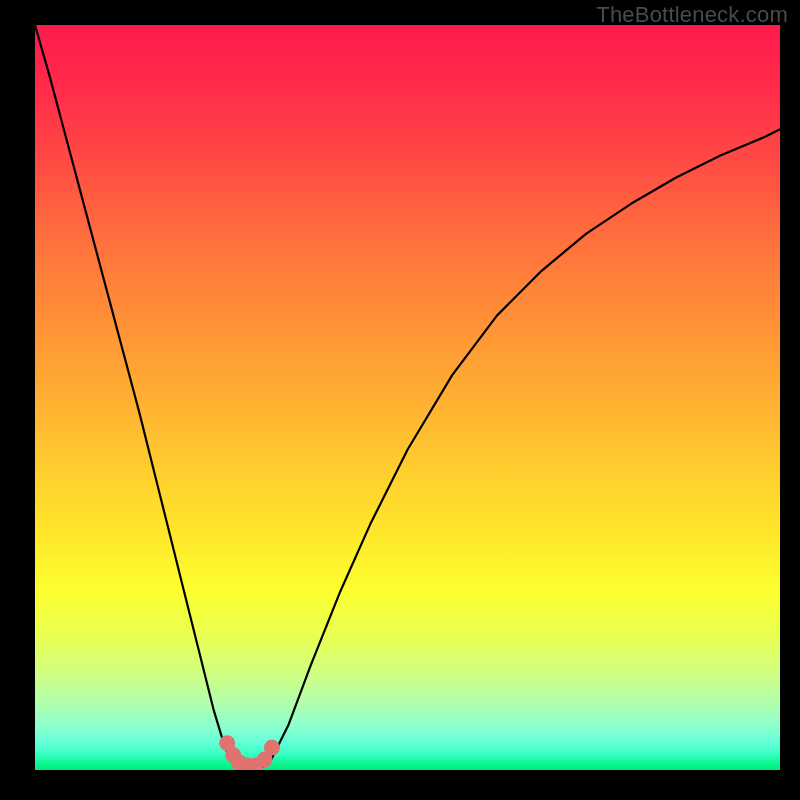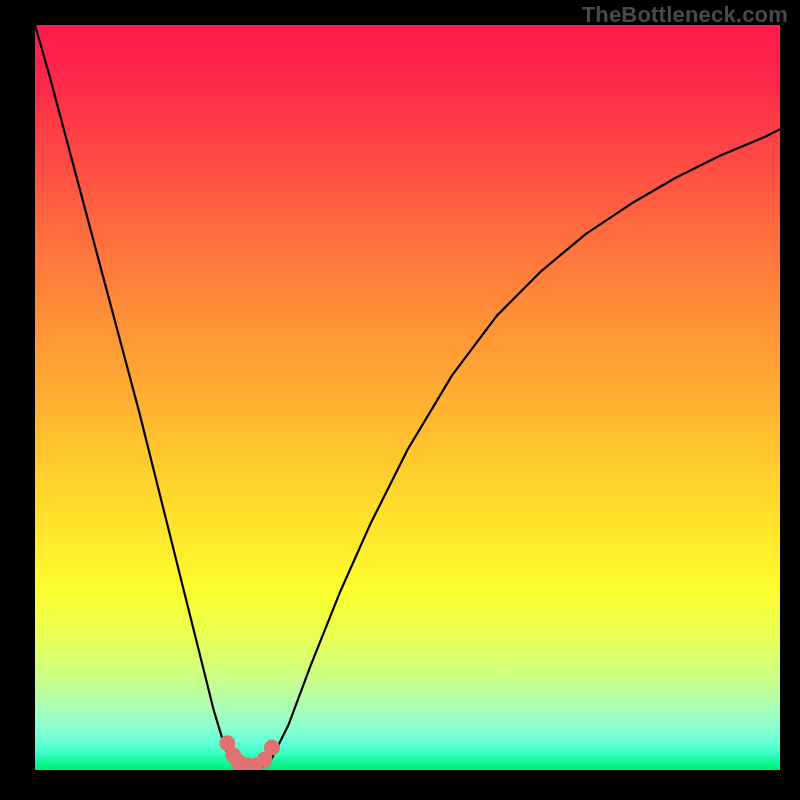--- a/index.html
+++ b/index.html
@@ -60,21 +60,21 @@
     top: 0;
     width: 745px;
     height: 745px;
   }
   .watermark {
     position: absolute;
     top: 2px;
     right: 12px;
     color: #4a4a4a;
     font-size: 22px;
-    font-weight: 700;
+    font-weight: 400;
     letter-spacing: 0.2px;
   }
 </style>
 </head>
 <body>
 
 <div class="frame">
 
   <div class="plot">
     <div class="gradient"></div>

